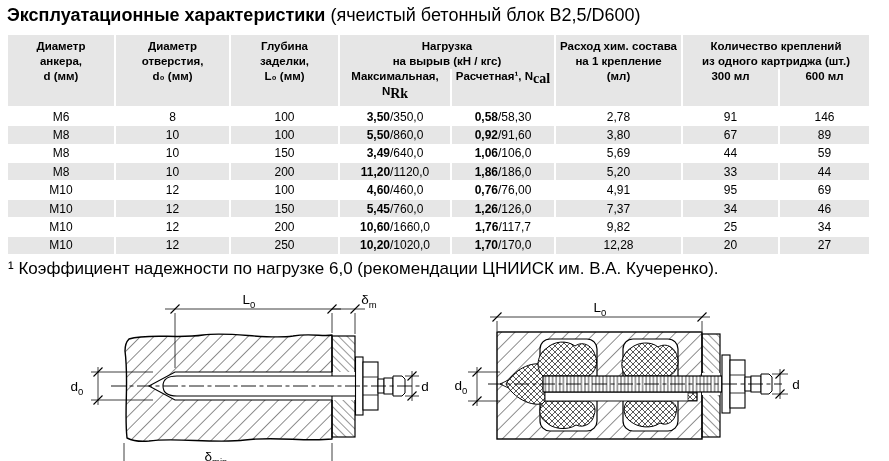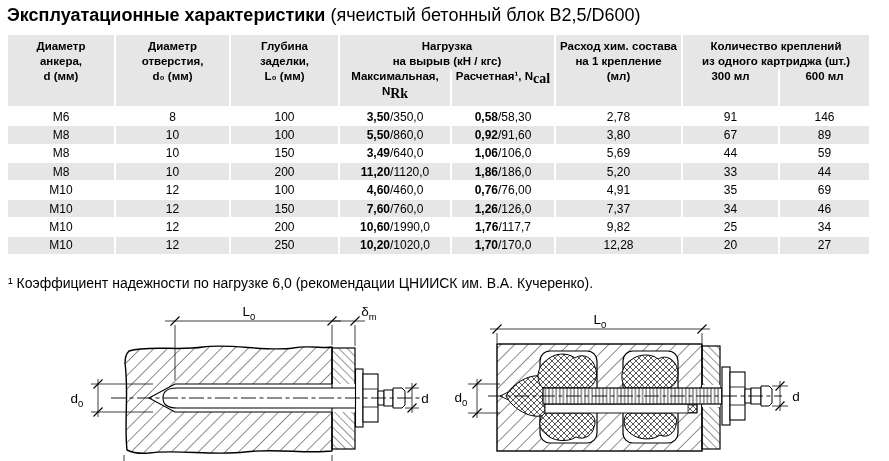--- a/index.html
+++ b/index.html
@@ -18,21 +18,21 @@
   }
   thead th.grp{padding-bottom:0;border-bottom:0 none;}
   thead tr.h2 th{padding-top:0;margin-left:44px;}
   sub{font-size:14px;font-family:Liberation Serif, serif;}
   td{
     font-size:12px;text-align:center;vertical-align:middle;
     padding:1px 2px;height:15.4px;border-bottom:1.5px solid #fff;
   }
   tr.alt td{background:#e6e6e6;}
   .b{font-weight:bold;margin-top:16px;}
-  .footnote{font-size:14px;margin:20px 0 0 8px;}
+  .footnote{font-size:17px;margin:4px 0 0 8px;}
   .diagrams{position:relative;height:200px;margin-top:10px;}
   .diagrams svg{position:absolute;top:0;}
   #svgL{left:53px;}
   #svgR{left:450px;}
   svg text{font-size:13.5px;fill:#000;font-family:"Liberation Sans","DejaVu Sans",sans-serif;}
 </style>
 </head>
 <body>
 
 <div class="title"><span class="tb">Эксплуатационные характеристики</span><span> (ячеистый бетонный блок В2,5/D600)</span></div>
@@ -115,38 +115,38 @@
         <td>33</td>
         <td>44</td>
     </tr>
     <tr>
       <td>М10</td>
         <td>12</td>
         <td>100</td>
       <td><span class="b">4,60</span><span>/460,0</span></td>
       <td><span class="b">0,76</span><span>/76,00</span></td>
       <td>4,91</td>
-        <td>35</td>
+        <td>95</td>
         <td>69</td>
     </tr>
     <tr class="alt">
       <td>М10</td>
         <td>12</td>
         <td>150</td>
-      <td><span class="b">7,60</span><span>/760,0</span></td>
+      <td><span class="b">5,45</span><span>/760,0</span></td>
       <td><span class="b">1,26</span><span>/126,0</span></td>
       <td>7,37</td>
         <td>34</td>
         <td>46</td>
     </tr>
     <tr>
       <td>М10</td>
         <td>12</td>
         <td>200</td>
-      <td><span class="b">10,60</span><span>/1990,0</span></td>
+      <td><span class="b">10,60</span><span>/1660,0</span></td>
       <td><span class="b">1,76</span><span>/117,7</span></td>
       <td>9,82</td>
         <td>25</td>
         <td>34</td>
     </tr>
     <tr class="alt">
       <td>М10</td>
         <td>12</td>
         <td>250</td>
       <td><span class="b">10,20</span><span>/1020,0</span></td>

